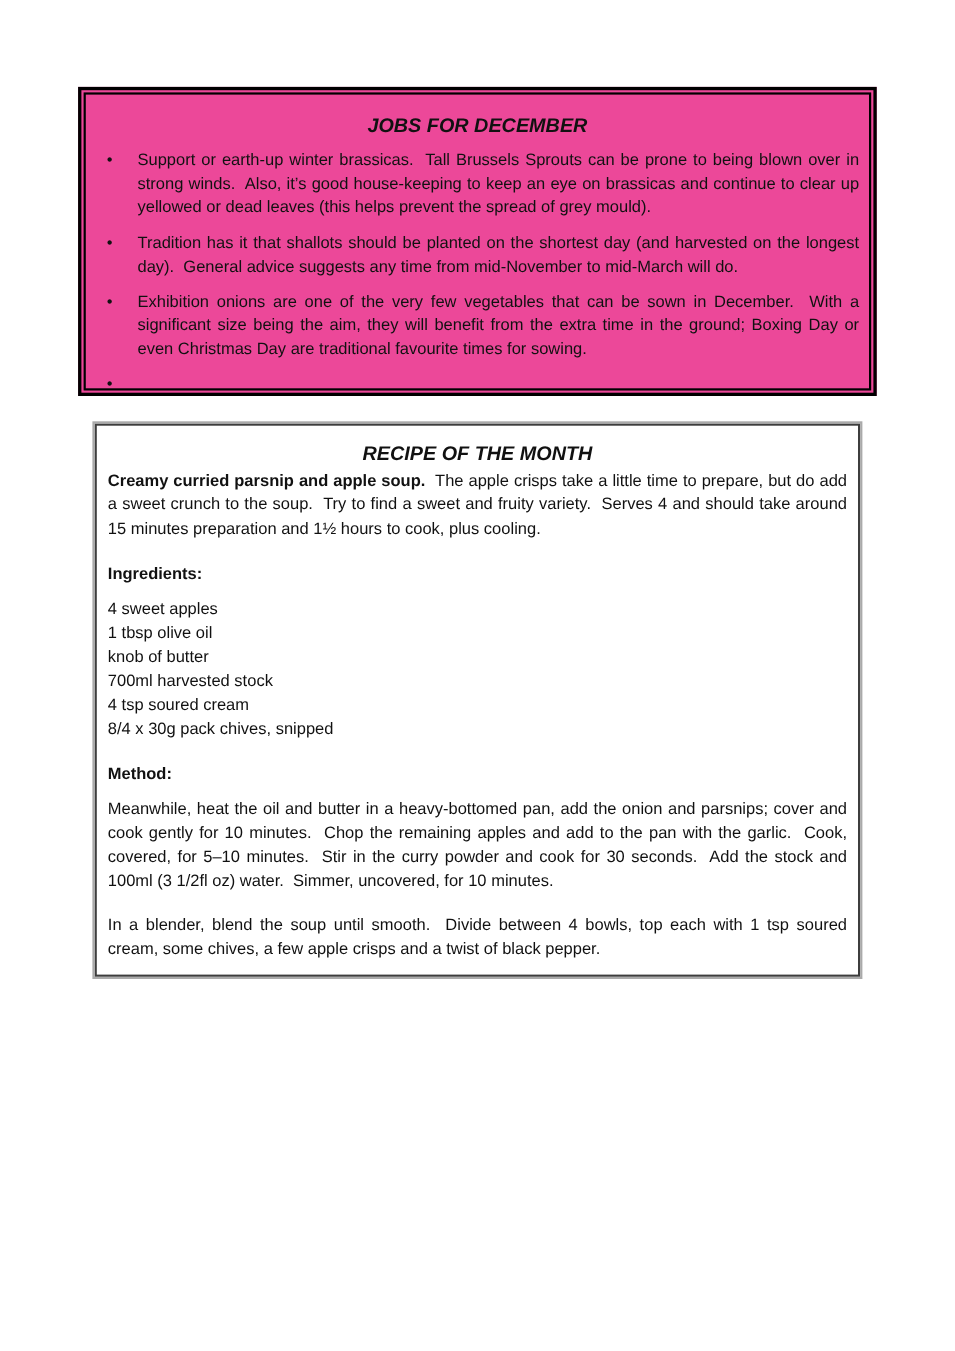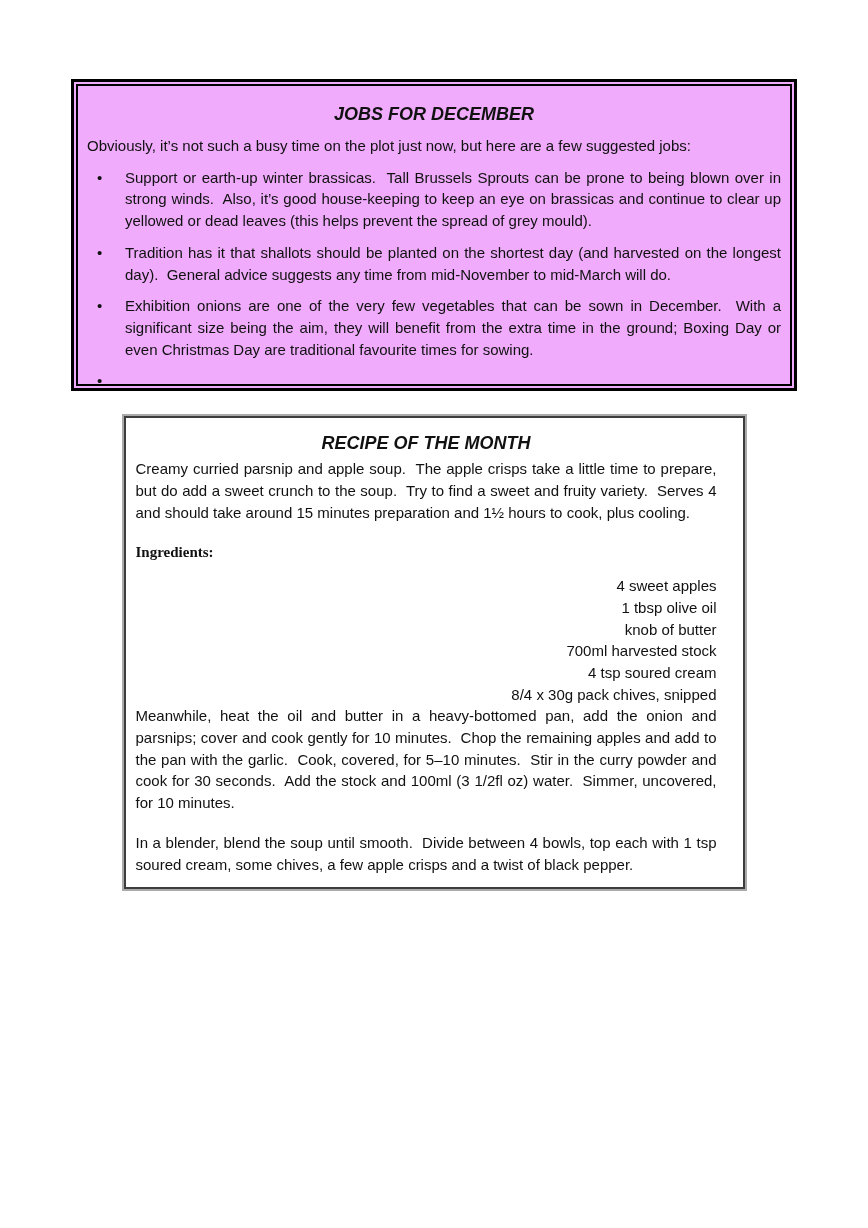--- a/index.html
+++ b/index.html
@@ -22,21 +22,21 @@
     height: 1228px;
     background: #ffffff;
   }
   
   .jobs-box {
     width: 726px;
     margin: 79px auto 0 auto;
     border: 3px solid #000000;
     padding: 2px;
     box-sizing: border-box;
-    background: #f0abfc;
+    background: #ec4899;
   }
   .jobs-box-inner {
     border: 2px solid #000000;
     padding: 16px 9px 14px 9px;
   }
   .box-title {
     text-align: center;
     font-weight: bold;
     font-style: italic;
     font-size: 18px;
@@ -60,61 +60,58 @@
   }
   .bullet-item:last-child { margin-bottom: 2px; }
   .bullet-marker {
     position: absolute;
     left: 10px;
     top: 0;
   }
   .bullet-text { white-space: pre-wrap; }
   
   .recipe-box {
-    width: 621px;
+    width: 696px;
     margin: 25px auto 0 auto;
     border: 2px solid #3d3d3d;
     outline: 2px solid #aaaaaa;
     box-sizing: border-box;
-    padding: 13px 26px 12px 10px;
+    padding: 13px 10px 12px 10px;
     background: #ffffff;
   }
   .recipe-title { margin-bottom: 3px; }
   .recipe-intro {
     margin: 0;
     text-align: justify;
     white-space: pre-wrap;
   }
-  .lead-bold { font-weight: normal; }
+  .lead-bold { font-weight: bold; }
   .section-heading {
     font-weight: bold;
     margin: 19px 0 11px 0;
     white-space: pre-wrap;
-    font-family: Liberation Serif, serif;
   }
   .ingredient-line {
     white-space: pre-wrap;
-    text-align: right;
   }
   .method-para {
     margin: 0 0 18px 0;
     text-align: justify;
     white-space: pre-wrap;
   }
   .method-para:last-child { margin-bottom: 0; }
 </style>
 </head>
 <body>
 
 <div class="page">
 
   <div class="jobs-box">
     <div class="jobs-box-inner">
       <div class="box-title">JOBS FOR DECEMBER</div>
-      <p class="intro-para">Obviously, it’s not such a busy time on the plot just now, but here are a few suggested jobs:</p>
       <div class="bullet-list">
 
       <div class="bullet-item">
           <span class="bullet-marker">•</span>
           <span class="bullet-text">Support or earth-up winter brassicas.  Tall Brussels Sprouts can be prone to being blown over in strong winds.  Also, it’s good house-keeping to keep an eye on brassicas and continue to clear up yellowed or dead leaves (this helps prevent the spread of grey mould).</span>
         </div>
           <div class="bullet-item">
           <span class="bullet-marker">•</span>
           <span class="bullet-text">Tradition has it that shallots should be planted on the shortest day (and harvested on the longest day).  General advice suggests any time from mid-November to mid-March will do.</span>
         </div>
@@ -137,20 +134,21 @@
     <div class="ingredients-list">
 
     <div class="ingredient-line">4 sweet apples</div>
         <div class="ingredient-line">1 tbsp olive oil</div>
         <div class="ingredient-line">knob of butter</div>
         <div class="ingredient-line">700ml harvested stock</div>
         <div class="ingredient-line">4 tsp soured cream</div>
         <div class="ingredient-line">8/4 x 30g pack chives, snipped</div>
       </div>
 
+    <div class="section-heading">Method:</div>
     <div class="method-section">
 
         <p class="method-para">Meanwhile, heat the oil and butter in a heavy-bottomed pan, add the onion and parsnips; cover and cook gently for 10 minutes.  Chop the remaining apples and add to the pan with the garlic.  Cook, covered, for 5–10 minutes.  Stir in the curry powder and cook for 30 seconds.  Add the stock and 100ml (3 1/2fl oz) water.  Simmer, uncovered, for 10 minutes.</p>
         <p class="method-para">In a blender, blend the soup until smooth.  Divide between 4 bowls, top each with 1 tsp soured cream, some chives, a few apple crisps and a twist of black pepper.</p>
       </div>
   </div>
 
 </div>
 
 </body></html>

